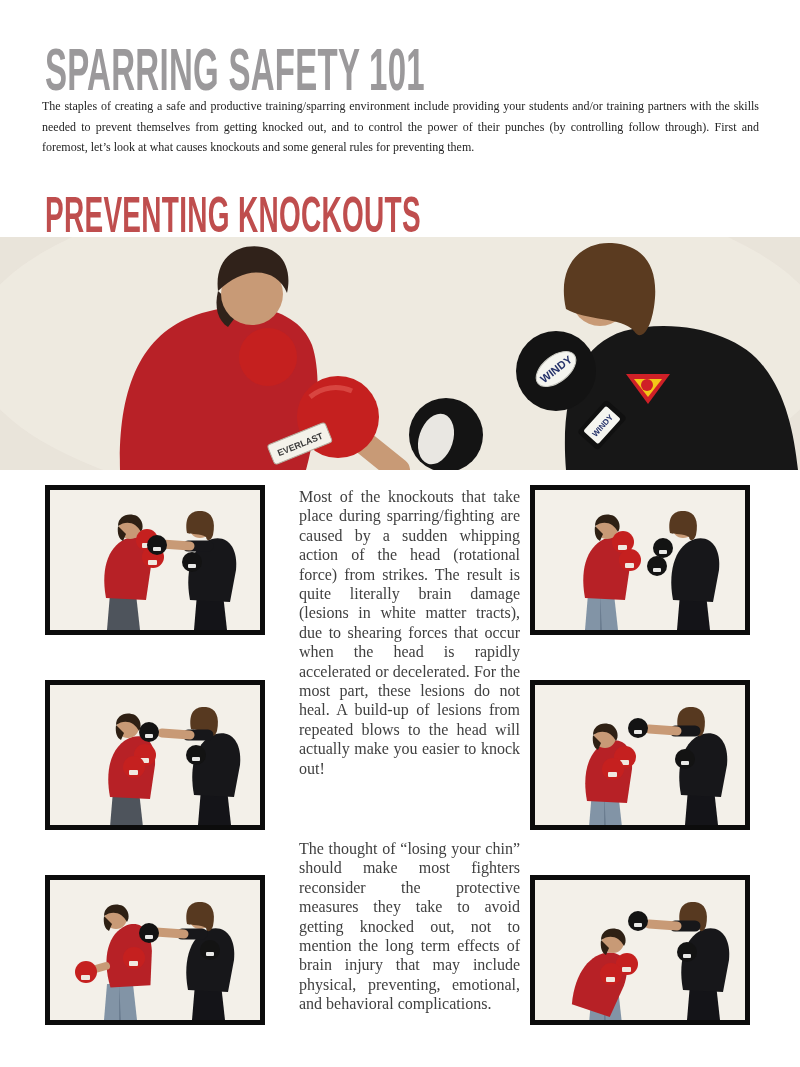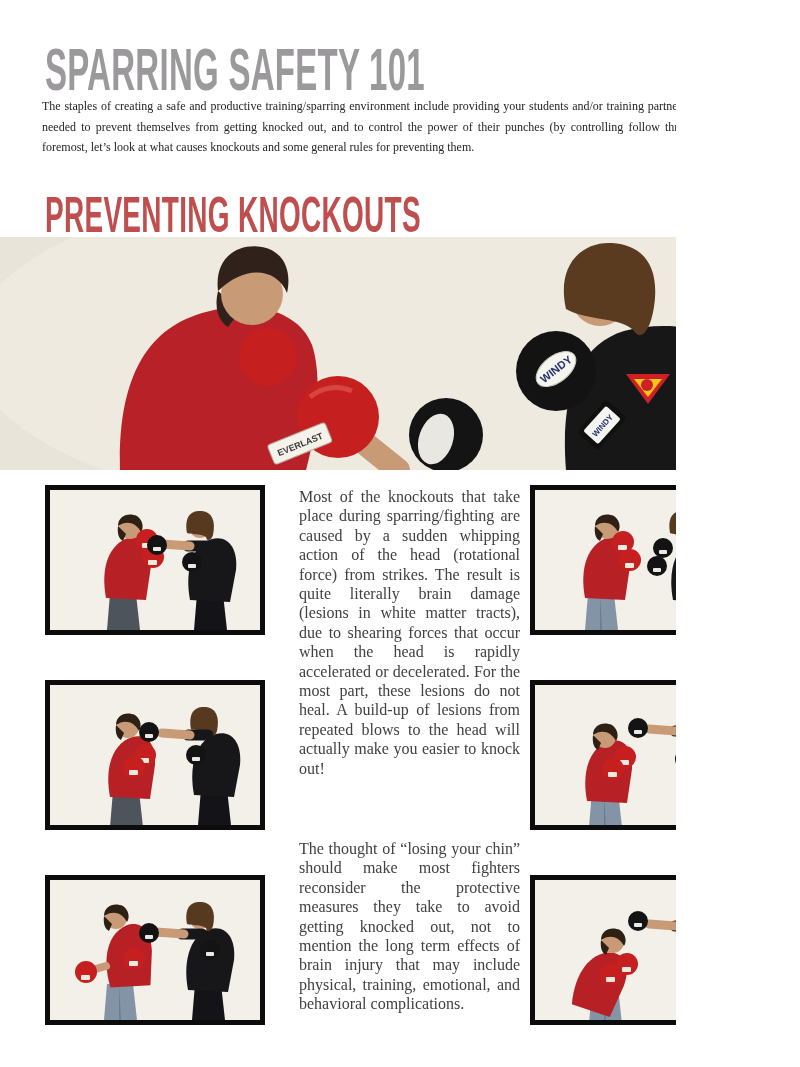--- a/index.html
+++ b/index.html
@@ -1,16 +1,16 @@
 <!DOCTYPE html>
 <html><head>
 <meta charset="utf-8">
 <style>
   html,body{margin:0;padding:0;background:#ffffff;}
-  .page{position:relative;width:676px;height:1067px;background:#ffffff;overflow:hidden;
+  .page{position:relative;width:800px;height:1067px;background:#ffffff;overflow:hidden;
         font-family:"Liberation Serif",serif;color:#222;}
   .condensed{font-family:"Liberation Sans",sans-serif;font-weight:700;line-height:1;
              white-space:nowrap;transform-origin:0 50%;margin:0;}
   #title{position:absolute;left:45px;top:40px;font-size:60px;color:#9b999b;
          transform:scaleX(0.55);letter-spacing:0.5px;}
   #intro{position:absolute;left:42px;top:96px;width:717px;font-size:12px;line-height:20.6px;
          text-align:justify;color:#242424;margin:0;}
   #subhead{position:absolute;left:45px;top:190px;font-size:50px;color:#bf4e4e;
            transform:scaleX(0.56);letter-spacing:0.5px;}
   .main-photo{position:absolute;left:0;top:237px;width:800px;height:233px;}
@@ -223,15 +223,15 @@
       <use href="#legs-b" x="152" y="104"></use>
       <use href="#torso-b" x="144" y="48"></use>
       <use href="#head-b" x="158" y="38"></use>
       <use href="#jab-arm-b" x="160" y="46"></use>
       <use href="#glove-black" x="103" y="41"></use>
       <use href="#glove-black" x="152" y="72"></use>
     </svg>
   </div>
 
   <p id="colP1" class="colText">Most of the knockouts that take place during sparring/fighting are caused by a sudden whipping action of the head (rotational force) from strikes. The result is quite literally brain damage (lesions in white matter tracts), due to shearing forces that occur when the head is rapidly accelerated or decelerated. For the most part, these lesions do not heal. A build-up of lesions from repeated blows to the head will actually make you easier to knock out!</p>
-  <p id="colP2" class="colText">The thought of “losing your chin” should make most fighters reconsider the protective measures they take to avoid getting knocked out, not to mention the long term effects of brain injury that may include physical, training, emotional, and behavioral complications.</p>
+  <p id="colP2" class="colText">The thought of “losing your chin” should make most fighters reconsider the protective measures they take to avoid getting knocked out, not to mention the long term effects of brain injury that may include physical, preventing, emotional, and behavioral complications.</p>
 
 </div>
 
 </body></html>

